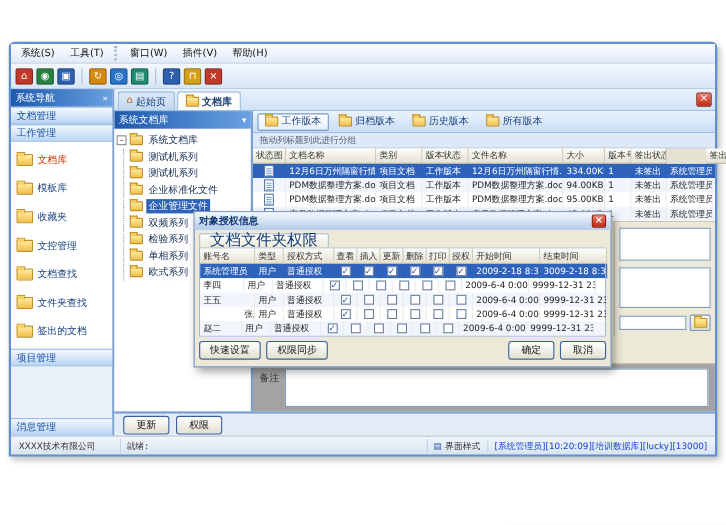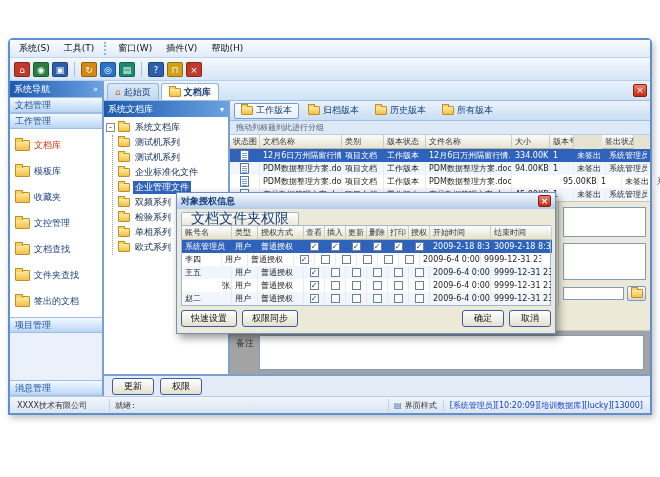--- a/index.html
+++ b/index.html
@@ -310,21 +310,21 @@
             </div>
           <div class="group-hint">拖动列标题到此进行分组</div>
           <div id="grid-head" class="grid-head">
               <div class="gh" style="width: 30px;">状态图</div>
               <div class="gh" style="width: 82px;">文档名称</div>
               <div class="gh" style="width: 42px;">类别</div>
               <div class="gh" style="width: 42px;">版本状态</div>
               <div class="gh" style="width: 86px;">文件名称</div>
               <div class="gh" style="width: 38px;">大小</div>
               <div class="gh" style="width: 24px;">版本号</div>
-              <div class="gh" style="width: 32px; margin-left: 28px;">签出状态</div>
+              <div class="gh" style="width: 32px;">签出状态</div>
               <div class="gh" style="width: 42px; margin-left: 36px;">签出用户</div>
             </div>
           <div id="grid-rows" class="grid-rows">
               <div class="grid-row selected">
                 <div class="gc cbcell" style="width: 30px;">
                   <div class="dicon"></div>
                 </div>
                 <div class="gc" style="width: 82px;">12月6日万州隔窗行情</div>
                 <div class="gc" style="width: 42px;">项目文档</div>
                 <div class="gc" style="width: 42px;">工作版本</div>
@@ -348,21 +348,21 @@
                 <div class="gc" style="width: 42px;">系统管理员</div>
               </div>
               <div class="grid-row">
                 <div class="gc cbcell" style="width: 30px;">
                   <div class="dicon"></div>
                 </div>
                 <div class="gc" style="width: 82px;">PDM数据整理方案.doc</div>
                 <div class="gc" style="width: 42px;">项目文档</div>
                 <div class="gc" style="width: 42px;">工作版本</div>
                 <div class="gc" style="width: 86px;">PDM数据整理方案.doc</div>
-                <div class="gc" style="width: 38px; margin-left: 48px;">95.00KB</div>
+                <div class="gc" style="width: 38px;">95.00KB</div>
                 <div class="gc" style="width: 24px;">1</div>
                 <div class="gc" style="width: 32px;">未签出</div>
                 <div class="gc" style="width: 42px;">系统管理员</div>
               </div>
               <div class="grid-row alt">
                 <div class="gc cbcell" style="width: 30px;">
                   <div class="dicon"></div>
                 </div>
                 <div class="gc" style="width: 82px;">产品数据管理方案.doc</div>
                 <div class="gc" style="width: 42px;">项目文档</div>
@@ -531,21 +531,21 @@
             <div class="gc cbcell" style="width: 21px;">
               <div class="cb"></div>
             </div>
             <div class="gc cbcell" style="width: 21px;">
               <div class="cb"></div>
             </div>
             <div class="gc" style="width: 61px;">2009-6-4 0:00:00</div>
             <div class="gc" style="width: 61px;">9999-12-31 23:59:59</div>
           </div>
           <div class="grid-row alt">
-            <div class="gc" style="width: 50px;">赵二</div>
+            <div class="gc" style="width: 38px;">赵二</div>
             <div class="gc" style="width: 26px;">用户</div>
             <div class="gc" style="width: 46px;">普通授权</div>
             <div class="gc cbcell" style="width: 21px;">
               <div class="cb">✓</div>
             </div>
             <div class="gc cbcell" style="width: 21px;">
               <div class="cb"></div>
             </div>
             <div class="gc cbcell" style="width: 21px;">
               <div class="cb"></div>

